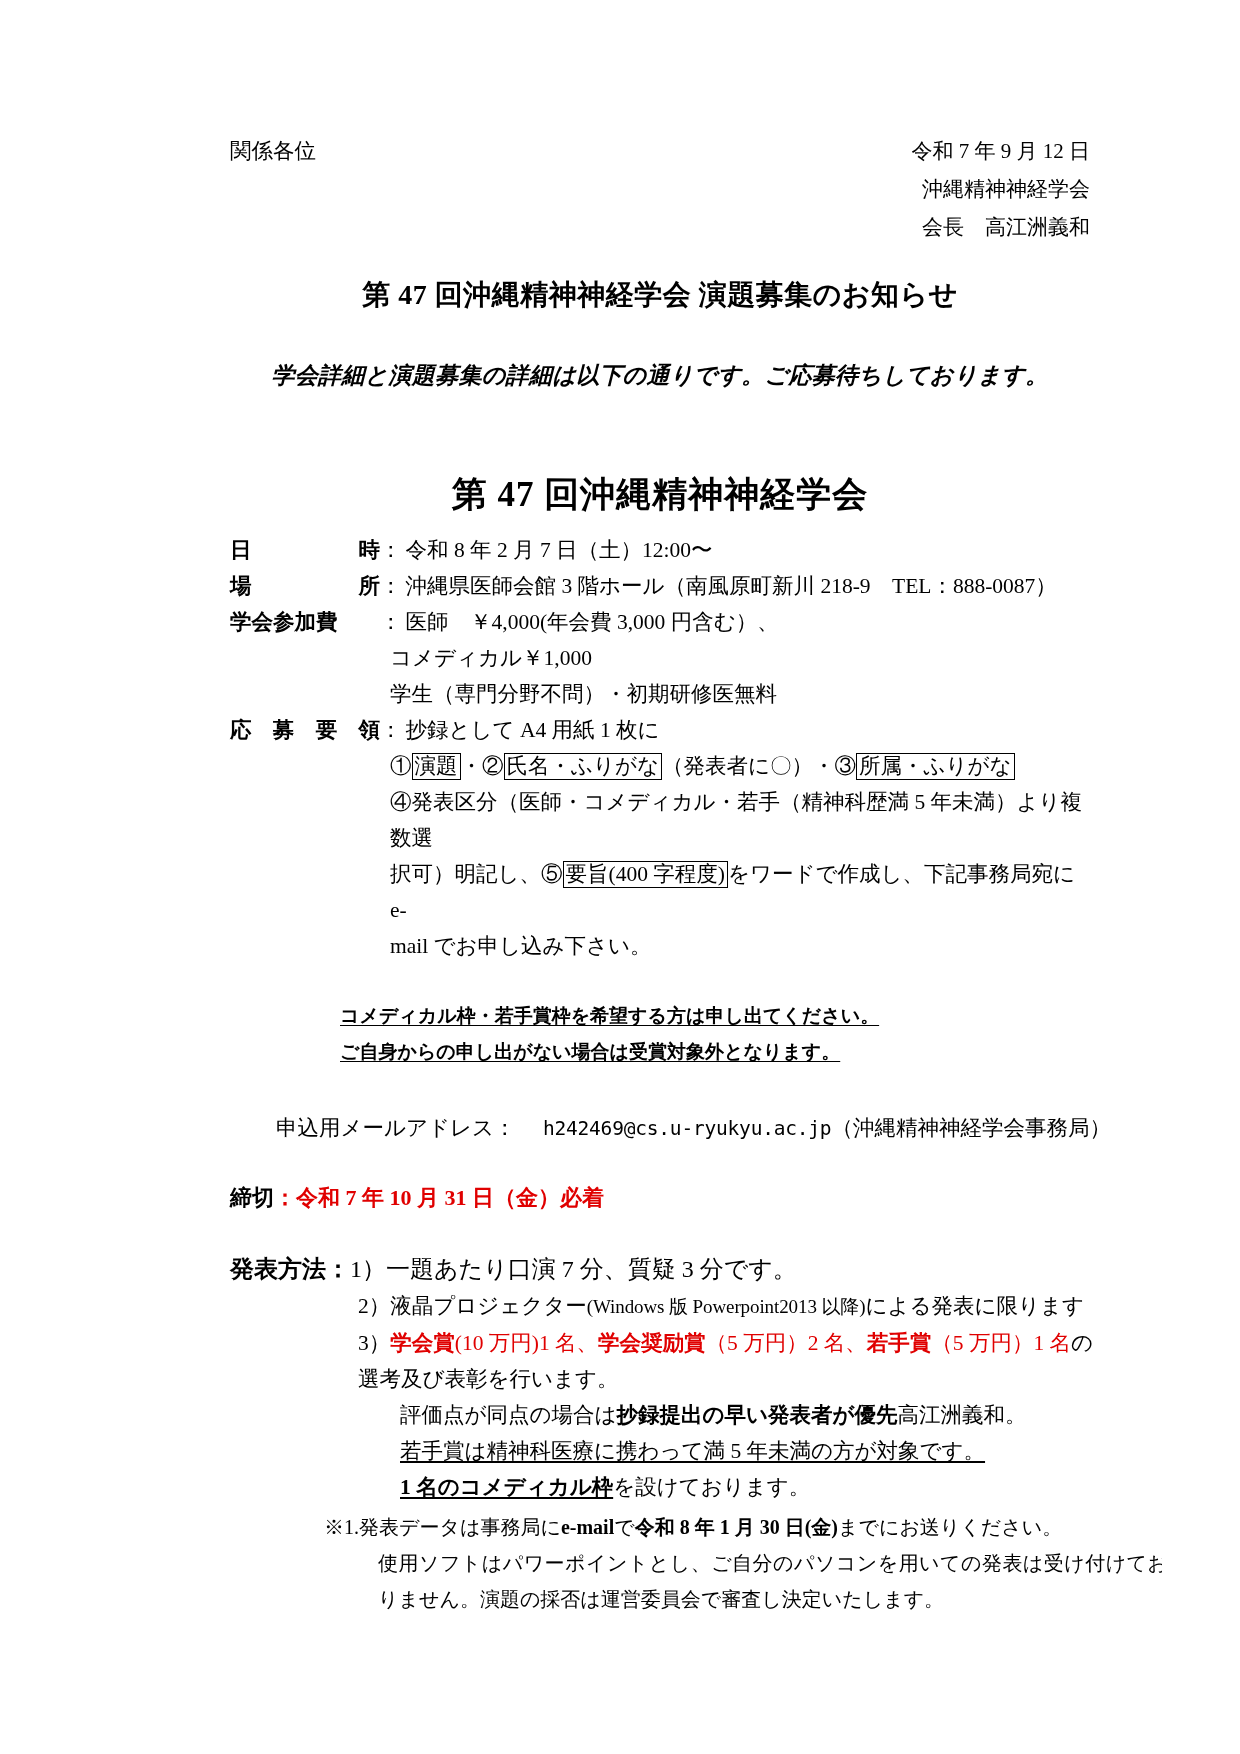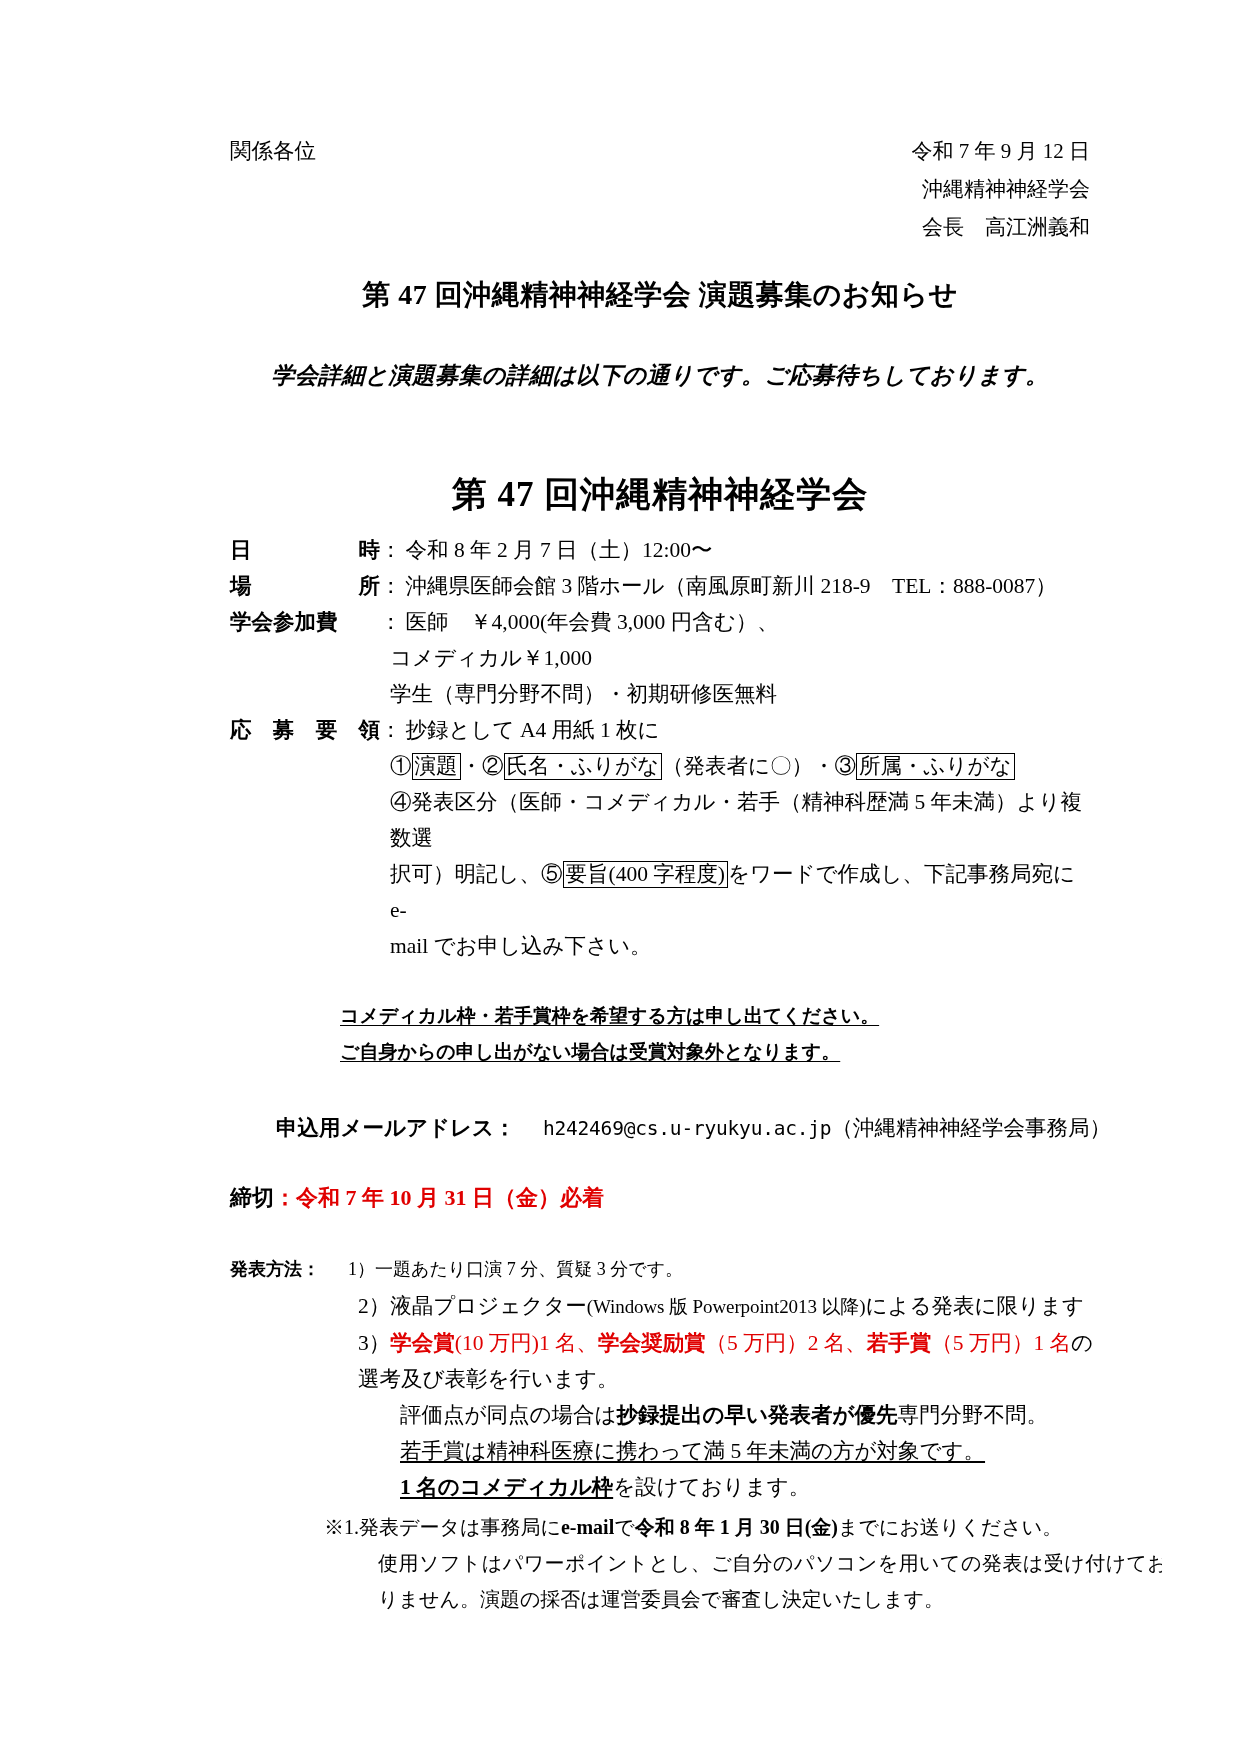--- a/index.html
+++ b/index.html
@@ -121,40 +121,40 @@
   }
   .emph-line { display: block; }
   
   .mailrow {
     margin-top: 40px;
     padding-left: 14px;
     font-size: 21.5px;
     line-height: 36px;
     white-space: nowrap;
   }
-  .mail-label { font-weight: bold; padding-left: 32px; }
+  .mail-label { font-weight: normal; padding-left: 32px; }
   .mono {
     font-family: "DejaVu Sans Mono", "Liberation Mono", monospace;
     font-size: 19.5px;
     letter-spacing: -0.2px;
   }
   
   .deadline {
     margin-top: 34px;
     font-size: 22px;
     font-weight: bold;
     line-height: 34px;
     white-space: nowrap;
   }
   
   .method { margin-top: 36px; }
   .mrow {
     display: flex;
     align-items: baseline;
-    font-size: 18px;
+    font-size: 24px;
     line-height: 37px;
   }
   .mlabel {
     font-weight: bold;
     flex: 0 0 118px;
     white-space: nowrap;
   }
   .mitem { flex: 1 1 auto; white-space: nowrap; }
   .mindent { padding-left: 128px; }
   .small-pp {
@@ -273,21 +273,21 @@
         <span>2）液晶プロジェクター</span><span class="small-pp">(Windows 版 Powerpoint2013 以降)</span><span>による発表に限ります</span>
       </div>
 
       <div class="cont mindent nowrapx">
         <span>3）</span><span class="red bold">学会賞</span><span class="red">(10 万円)1 名、</span><span class="red bold">学会奨励賞</span><span class="red">（5 万円）2 名、</span><span class="red bold">若手賞</span><span class="red">（5 万円）1 名</span><span>の</span>
       </div>
 
       <div class="cont mindent">選考及び表彰を行います。</div>
 
       <div class="cont sub-indent nowrapx">
-        <span>評価点が同点の場合は</span><span class="bold">抄録提出の早い発表者が優先</span><span>専門分野不問。</span>
+        <span>評価点が同点の場合は</span><span class="bold">抄録提出の早い発表者が優先</span><span>高江洲義和。</span>
       </div>
 
       <div class="cont sub-indent nowrapx">
         <span class="ul">若手賞は精神科医療に携わって満 5 年未満の方が対象です。</span>
       </div>
 
       <div class="cont sub-indent nowrapx">
         <span class="bold ul">1 名のコメディカル枠</span><span>を設けております。</span>
       </div>
     </div>

